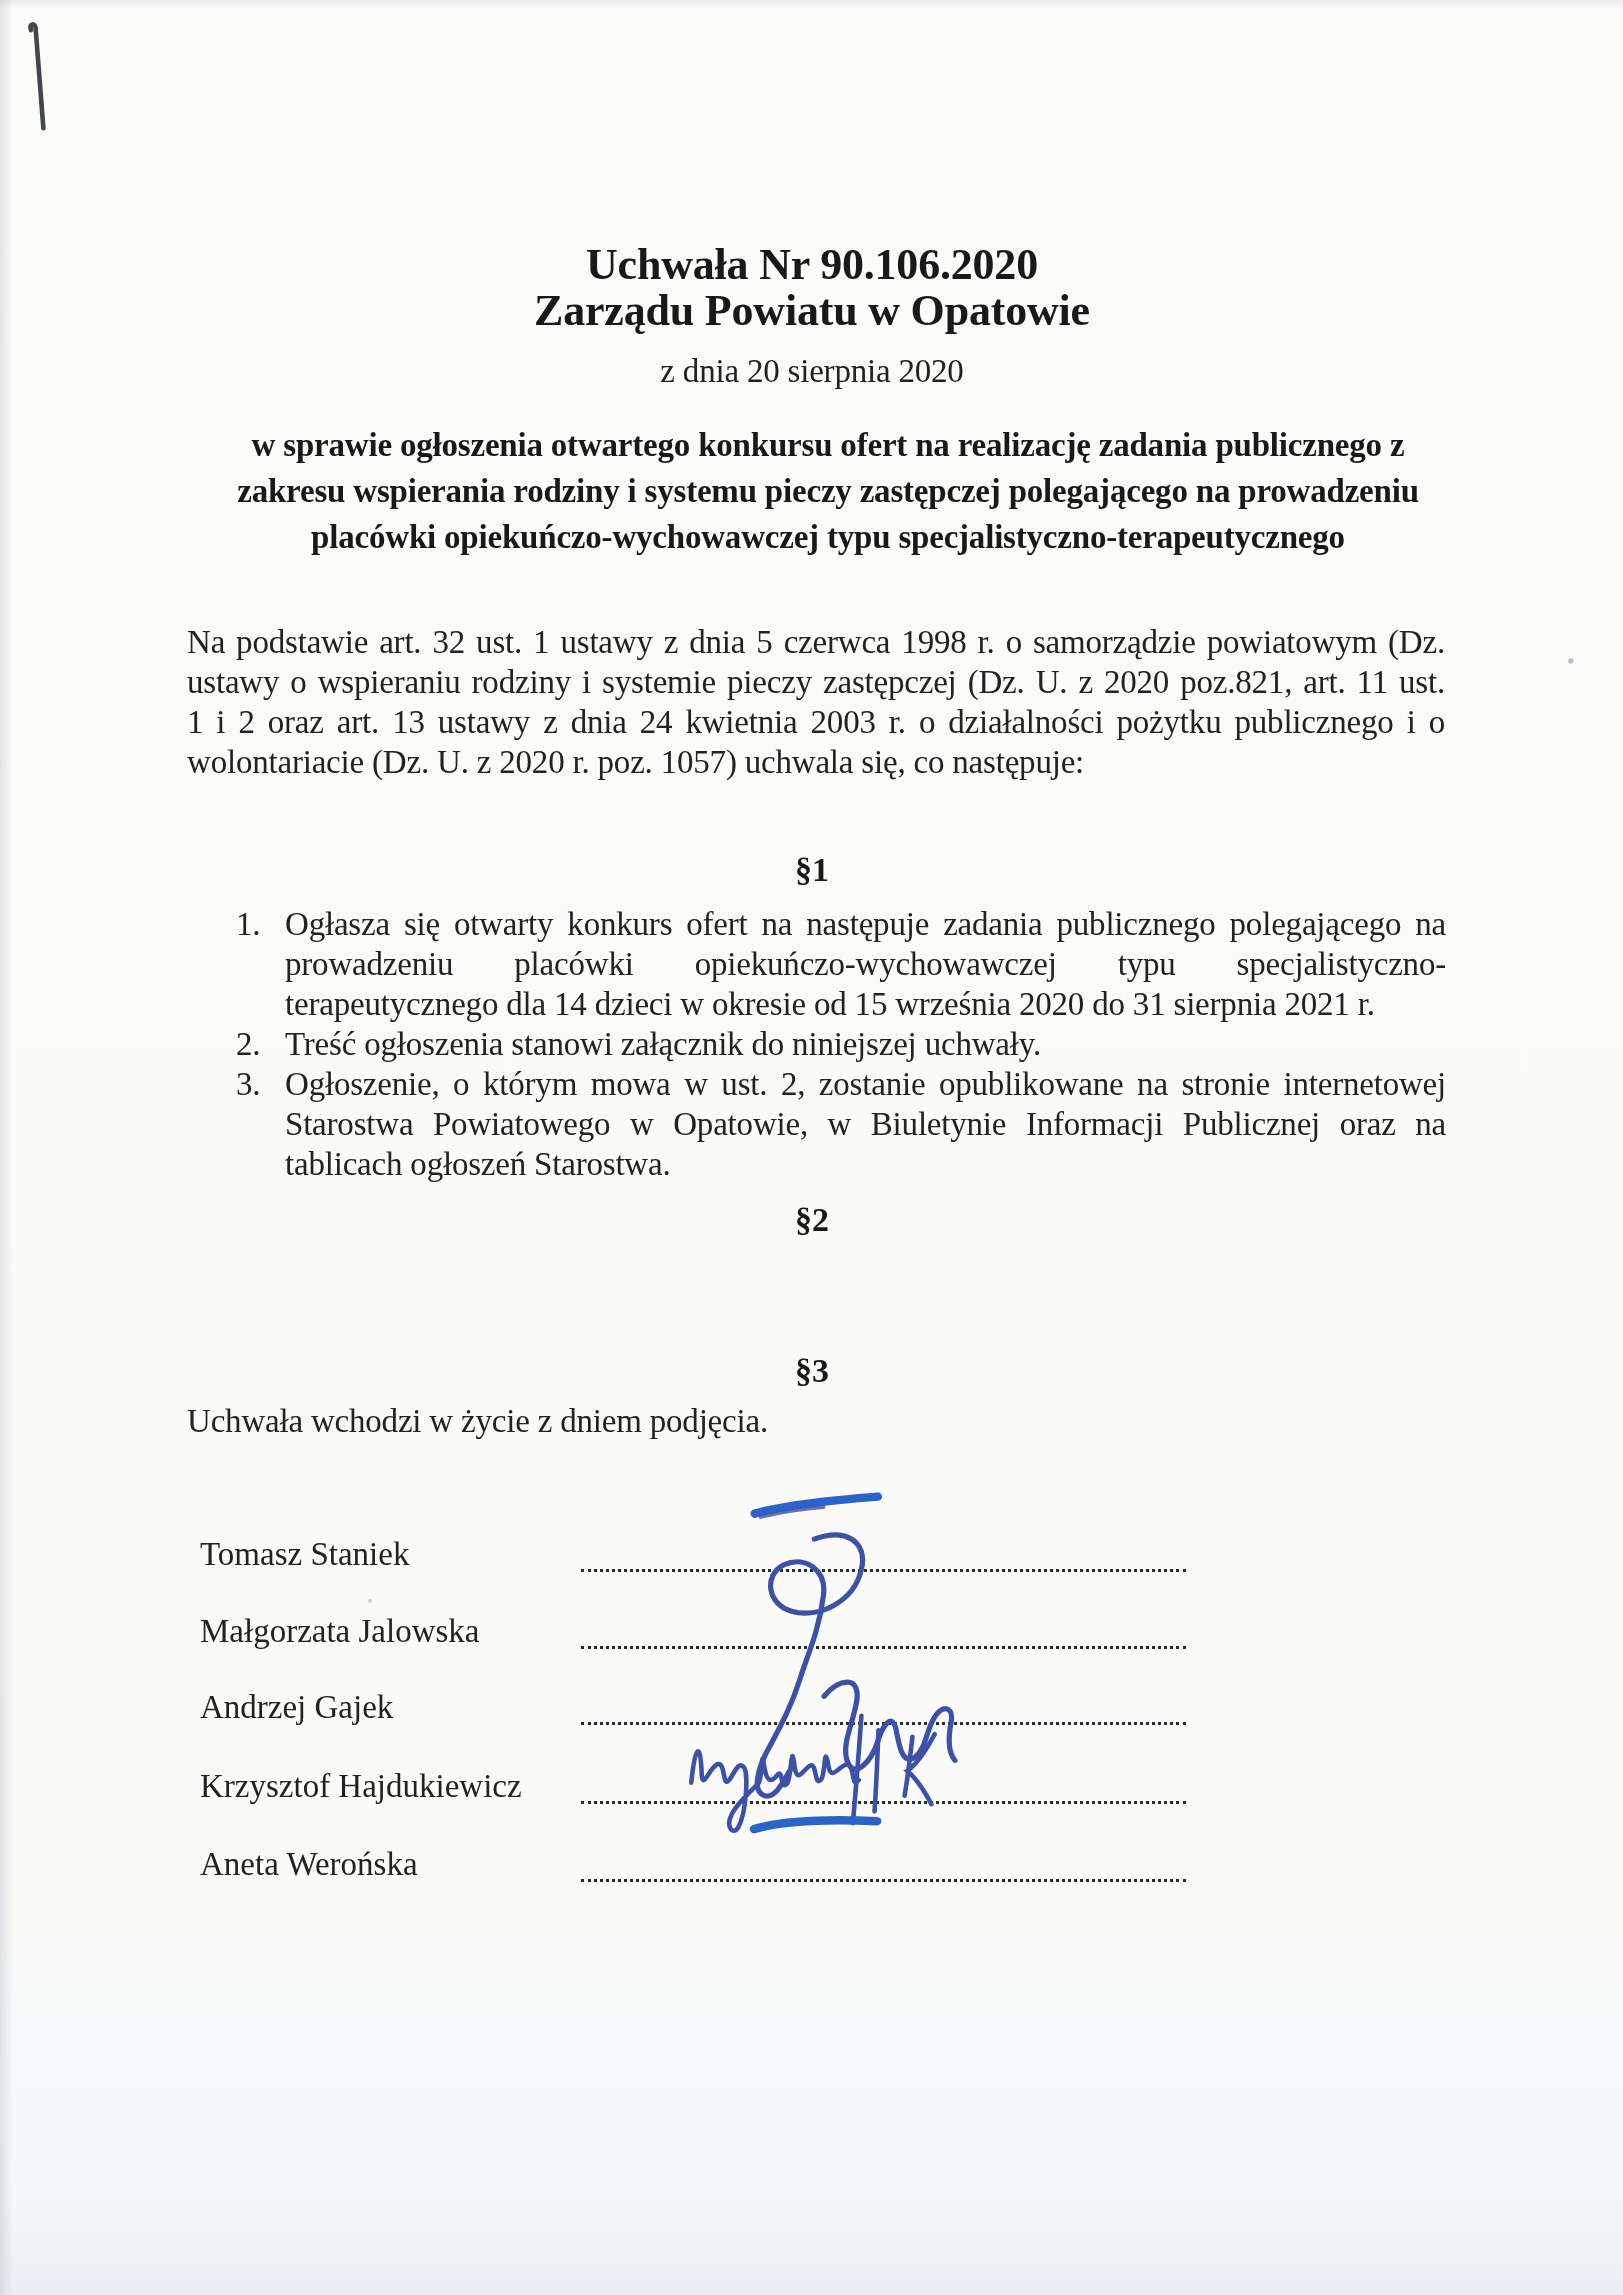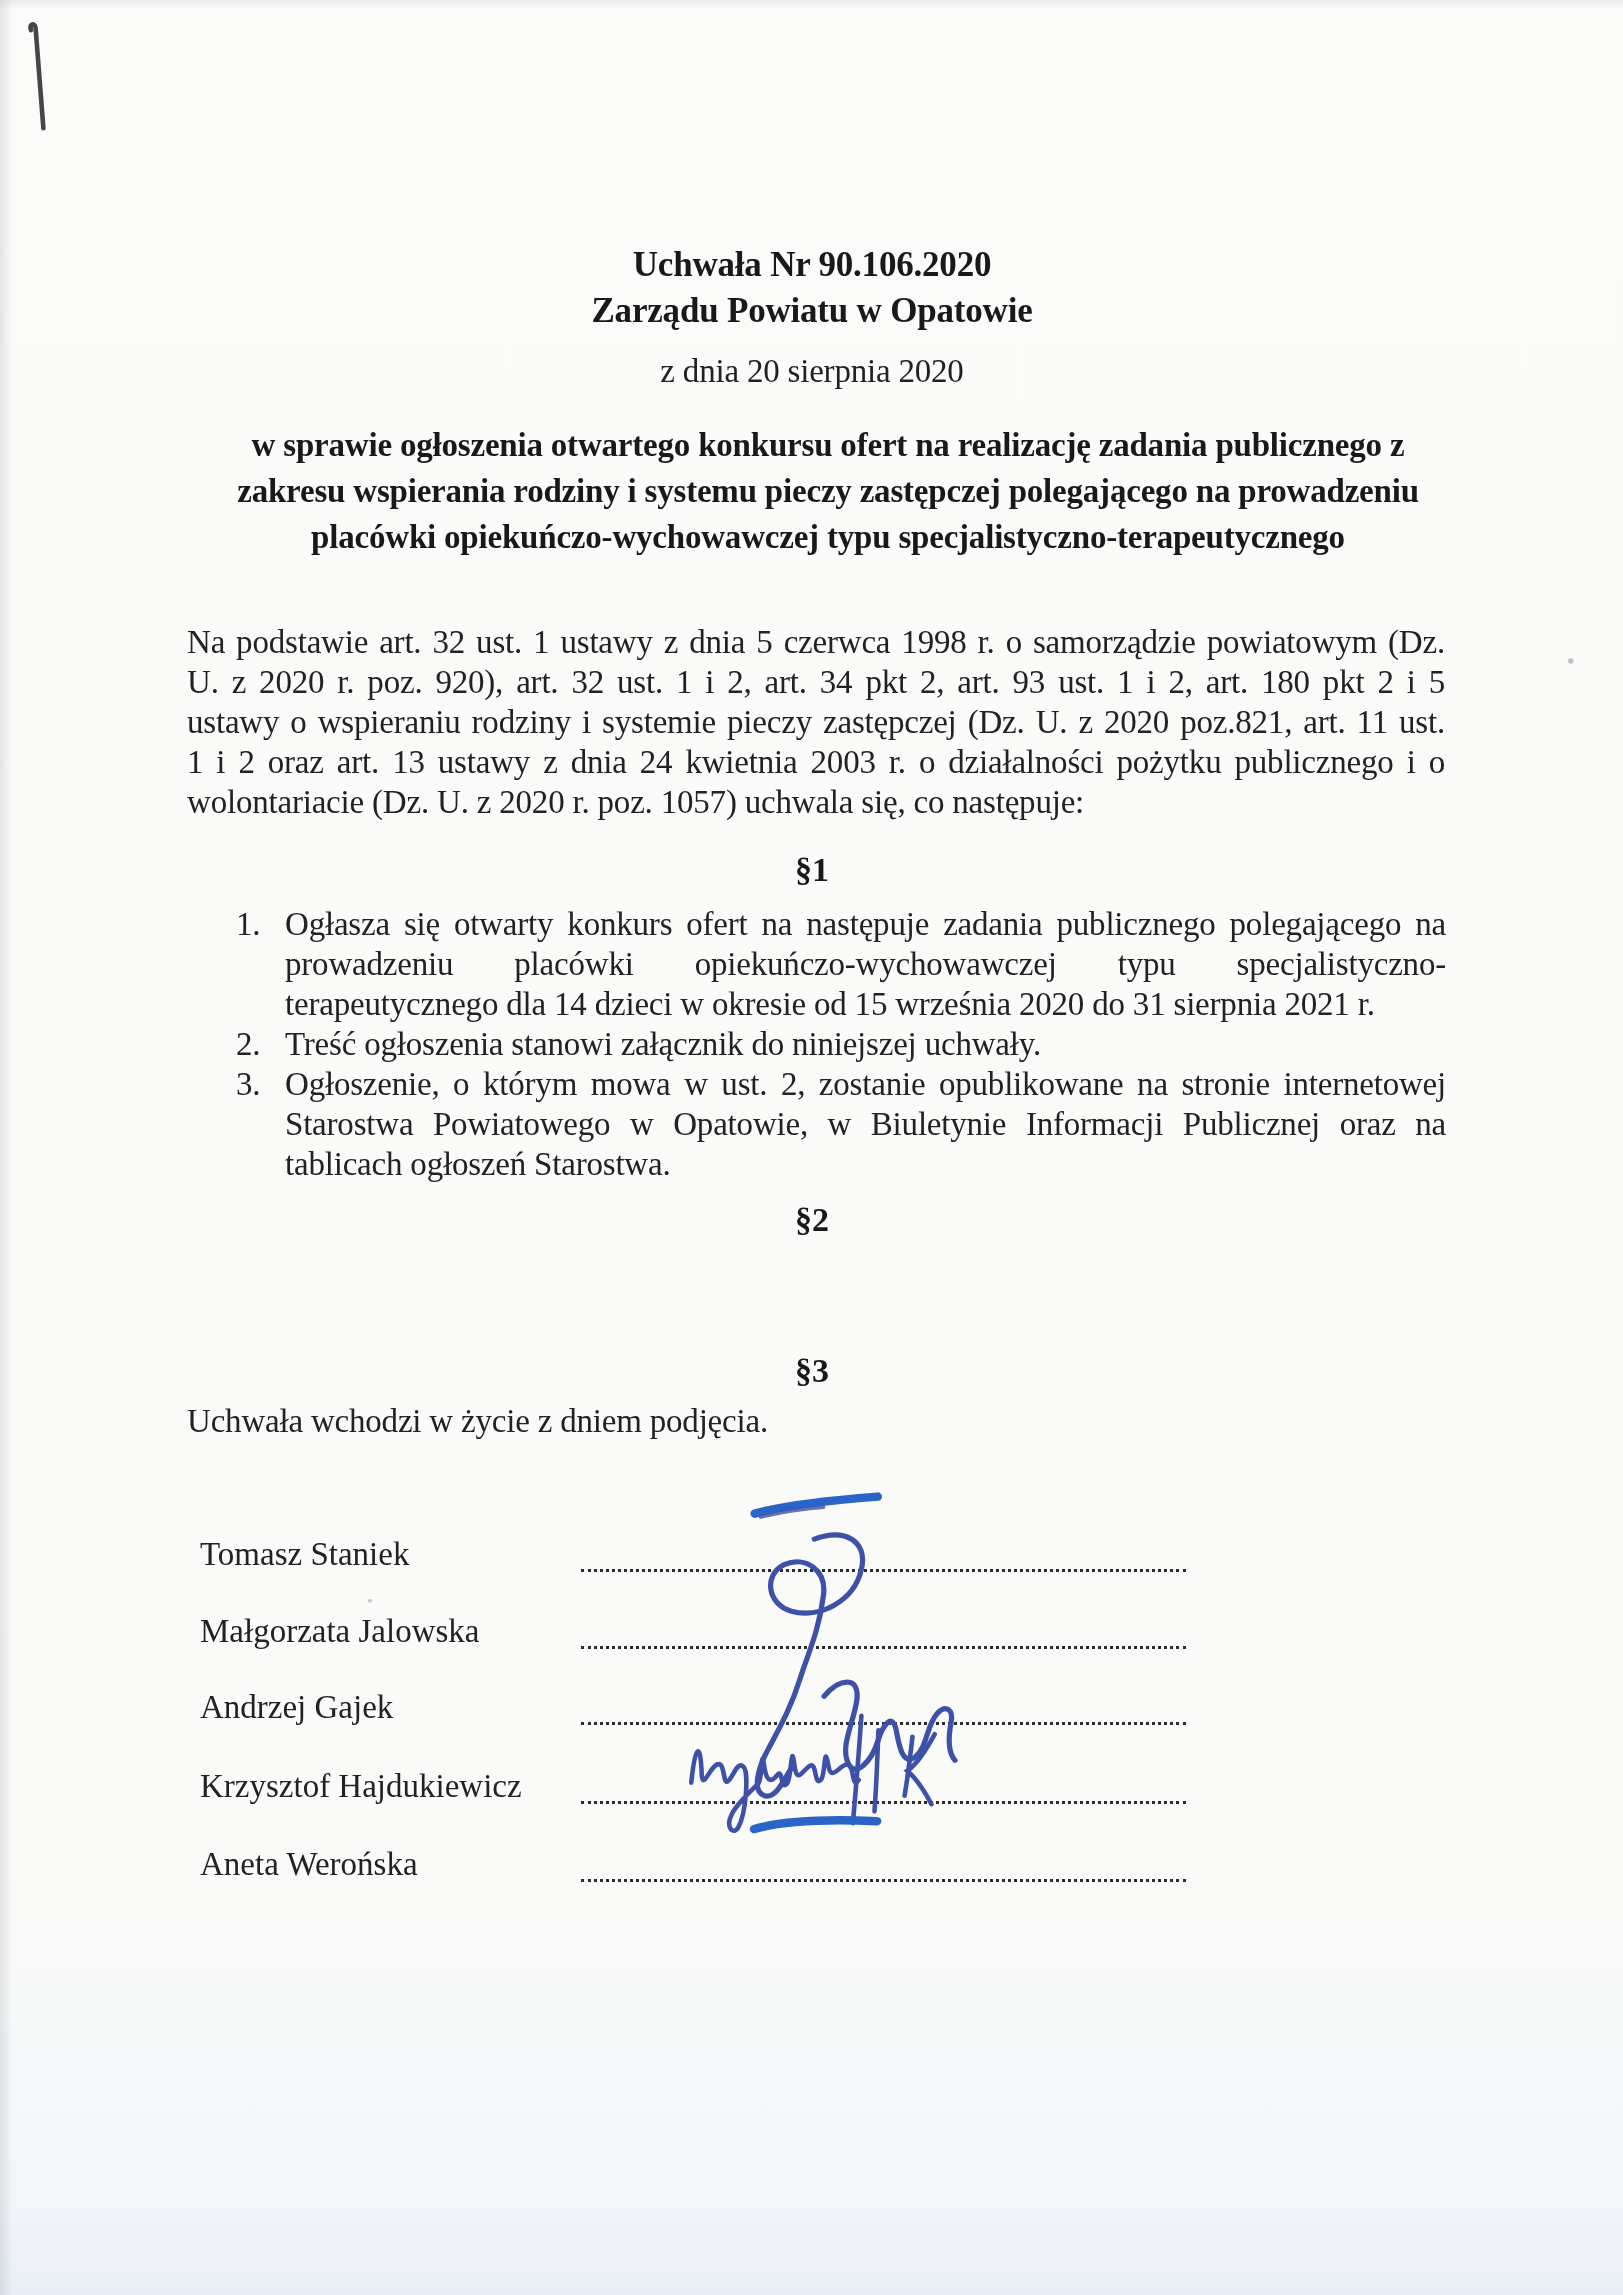--- a/index.html
+++ b/index.html
@@ -20,21 +20,21 @@
   }
   #page::after { 
     content: ""; position: absolute; left: 0; top: 0; right: 0; height: 9.2px;
     background: linear-gradient(to bottom, rgba(170,176,184,0.22), rgba(170,176,184,0));
     pointer-events: none;
   }
   .abs { position: absolute; }
   .centered { left: 0; width: 100%; text-align: center; }
   .doc-text { font-size: 33px; line-height: 40px; letter-spacing: -0.2px; }
   .bold { font-weight: bold; color: #191919; }
-  .title-block { top: 242px; font-size: 35px; line-height: 46px; }
+  .title-block { top: 242px; font-size: 44px; line-height: 46px; }
   .date-line { top: 351px; }
   .subject-block { top: 422px; line-height: 46px; margin-left: 16px; }
   .intro-block { top: 622px; left: 187px; width: 1258px; }
   .sec-head { font-size: 34px; }
   .sec1-head { top: 851px; }
   .list-block { top: 904px; left: 285px; width: 1161px; }
   .list-item { position: relative; }
   .item-num { position: absolute; left: -49px; top: 0; }
   .sec2-head { top: 1201px; }
   .sec2-block { top: 1249px; left: 187px; width: 1258px; }
@@ -64,21 +64,20 @@
   <div class="abs centered date-line doc-text">z dnia 20 sierpnia 2020</div>
 
   <div class="abs centered subject-block bold doc-text">
       <div class="line">w sprawie ogłoszenia otwartego konkursu ofert na realizację zadania publicznego z</div>
       <div class="line">zakresu wspierania rodziny i systemu pieczy zastępczej polegającego na prowadzeniu</div>
       <div class="line line-last">placówki opiekuńczo-wychowawczej typu specjalistyczno-terapeutycznego</div>
     </div>
 
   <div class="abs intro-block doc-text">
       <div class="line">Na podstawie art.  32 ust. 1 ustawy z dnia 5 czerwca 1998 r. o samorządzie powiatowym (Dz.</div>
-      <div class="line">U. z 2020 r. poz. 920), art. 32 ust. 1 i 2, art. 34 pkt 2, art. 93 ust. 1 i 2, art. 180 pkt 2 i 5</div>
       <div class="line">ustawy o wspieraniu rodziny i systemie pieczy zastępczej (Dz. U. z 2020 poz.821, art. 11 ust.</div>
       <div class="line">1 i 2 oraz art. 13 ustawy z dnia 24 kwietnia 2003 r. o działalności pożytku publicznego i o</div>
       <div class="line line-last">wolontariacie (Dz. U. z 2020 r. poz. 1057) uchwala się, co następuje:</div>
     </div>
 
   <div class="abs centered sec1-head sec-head bold">§1</div>
 
   <div class="abs list-block doc-text">
     <div class="list-item">
       <span class="item-num">1.</span>

